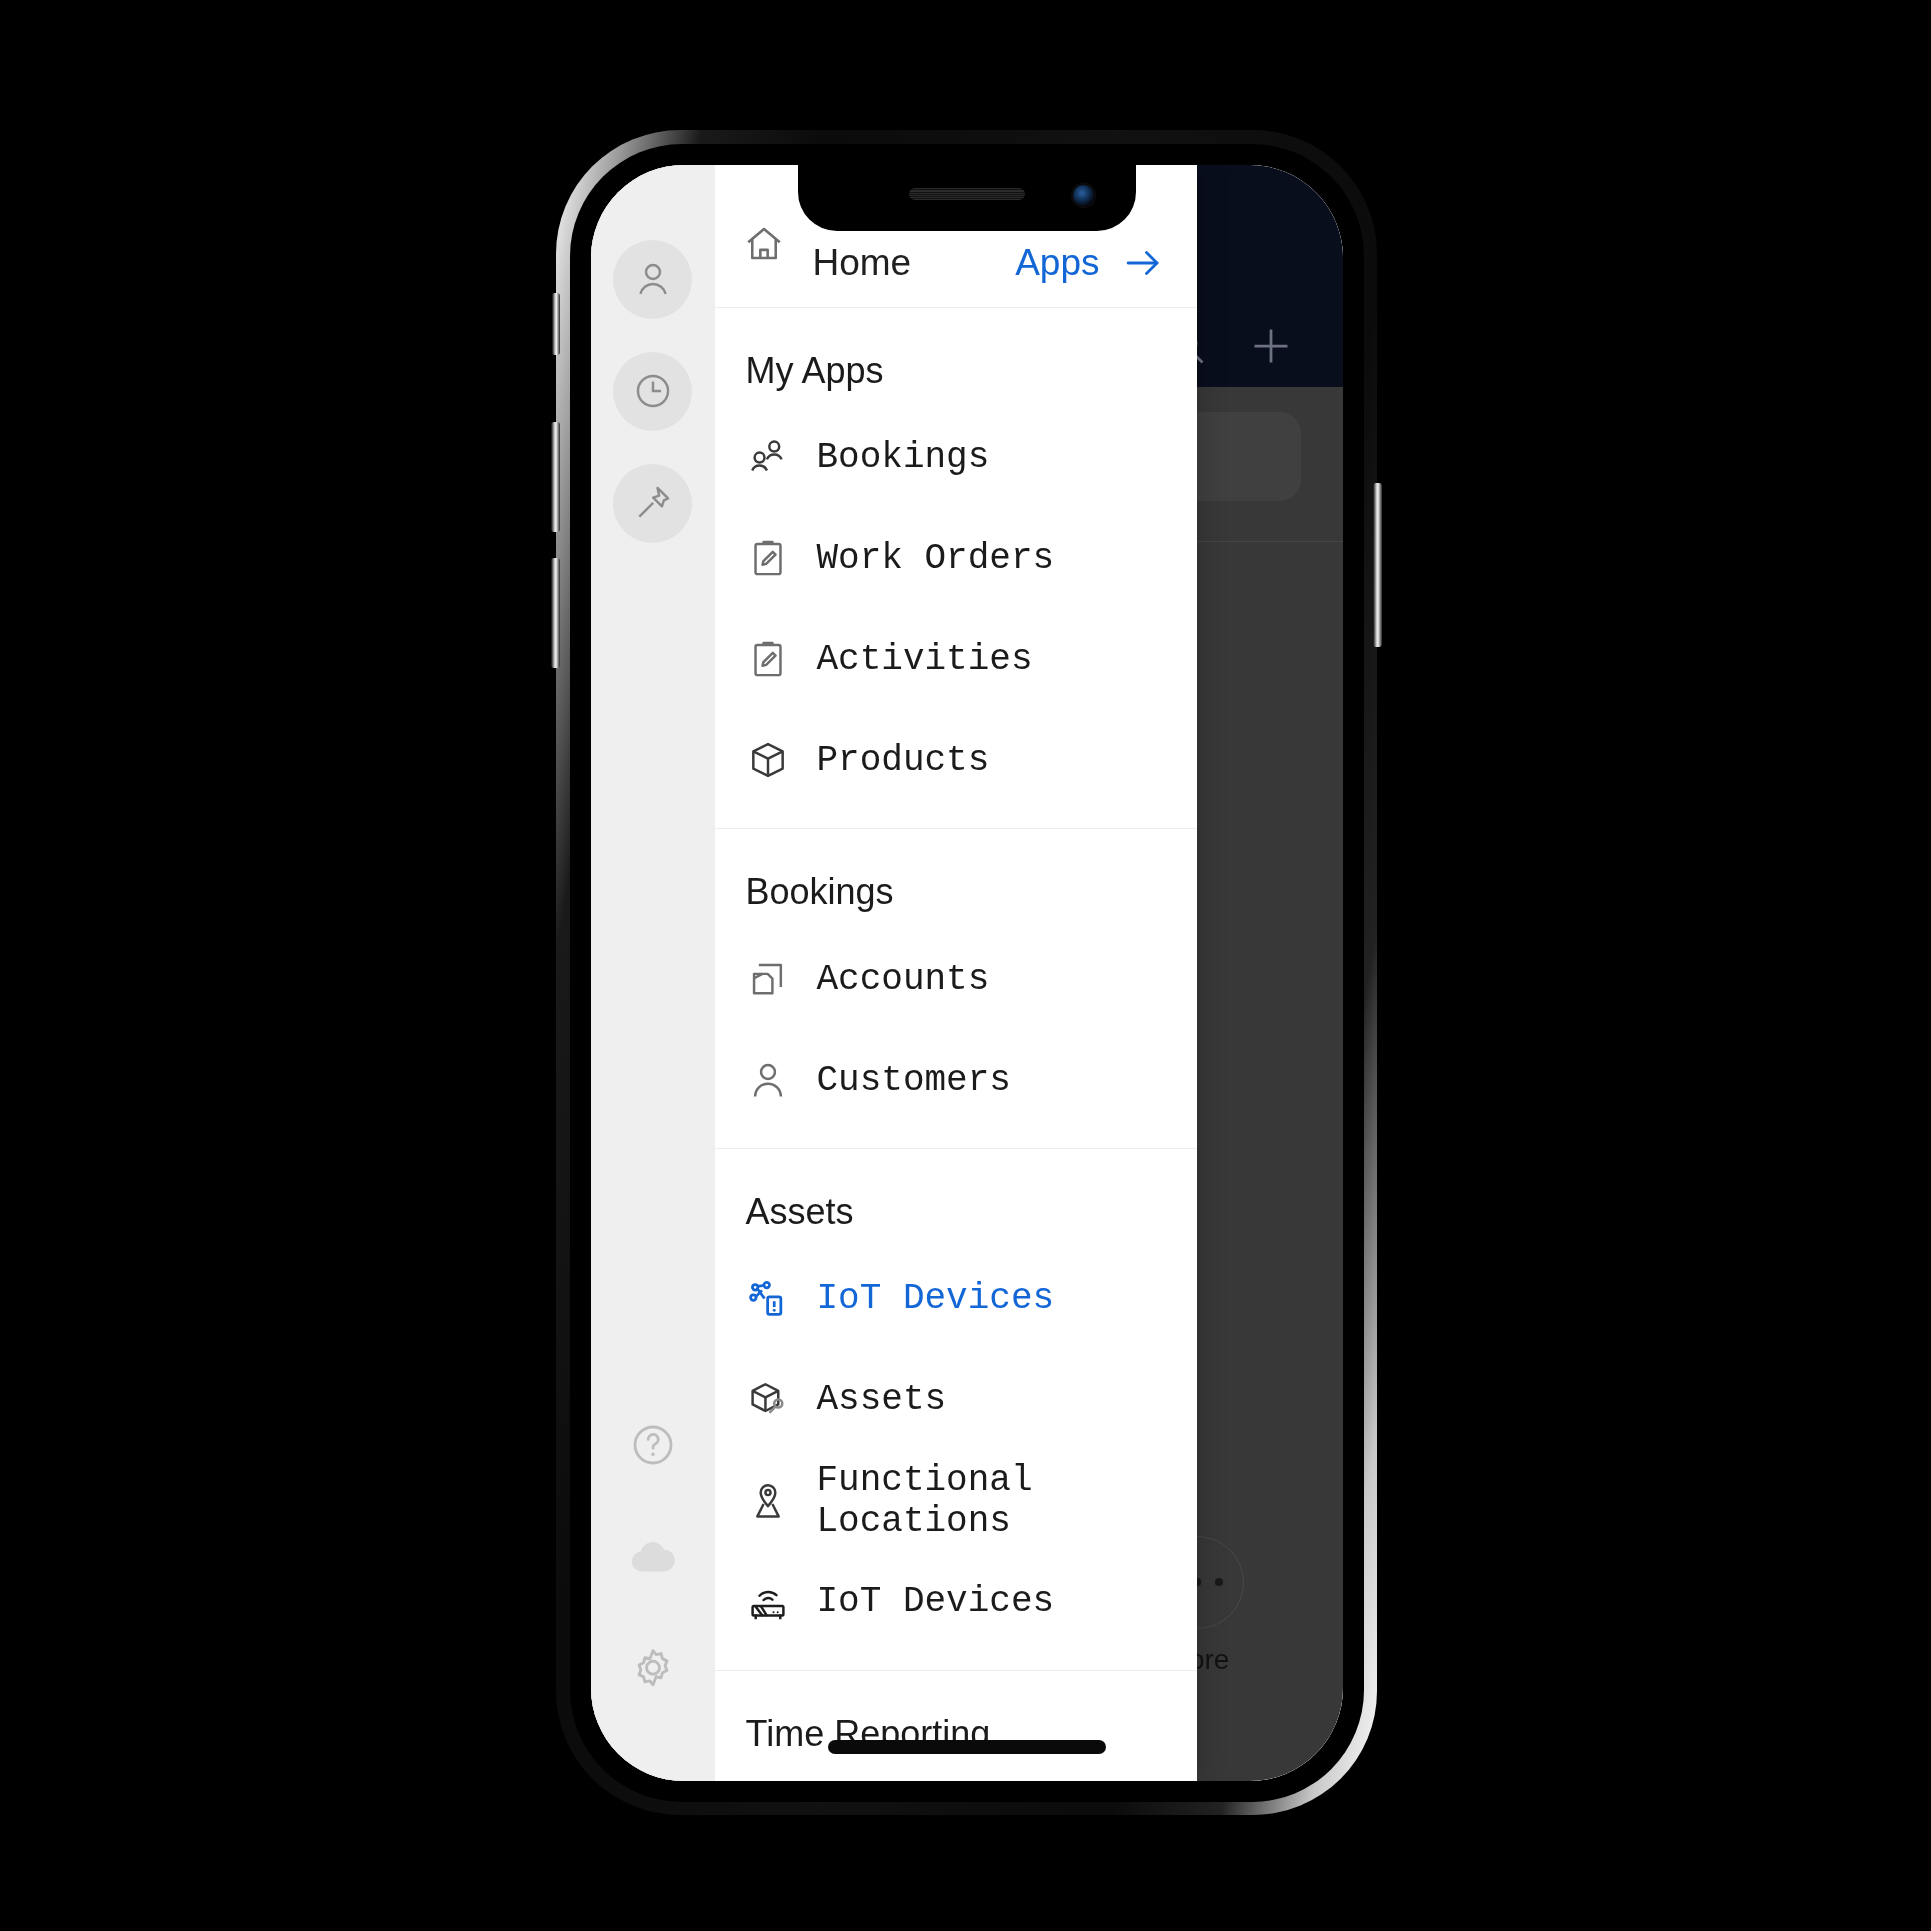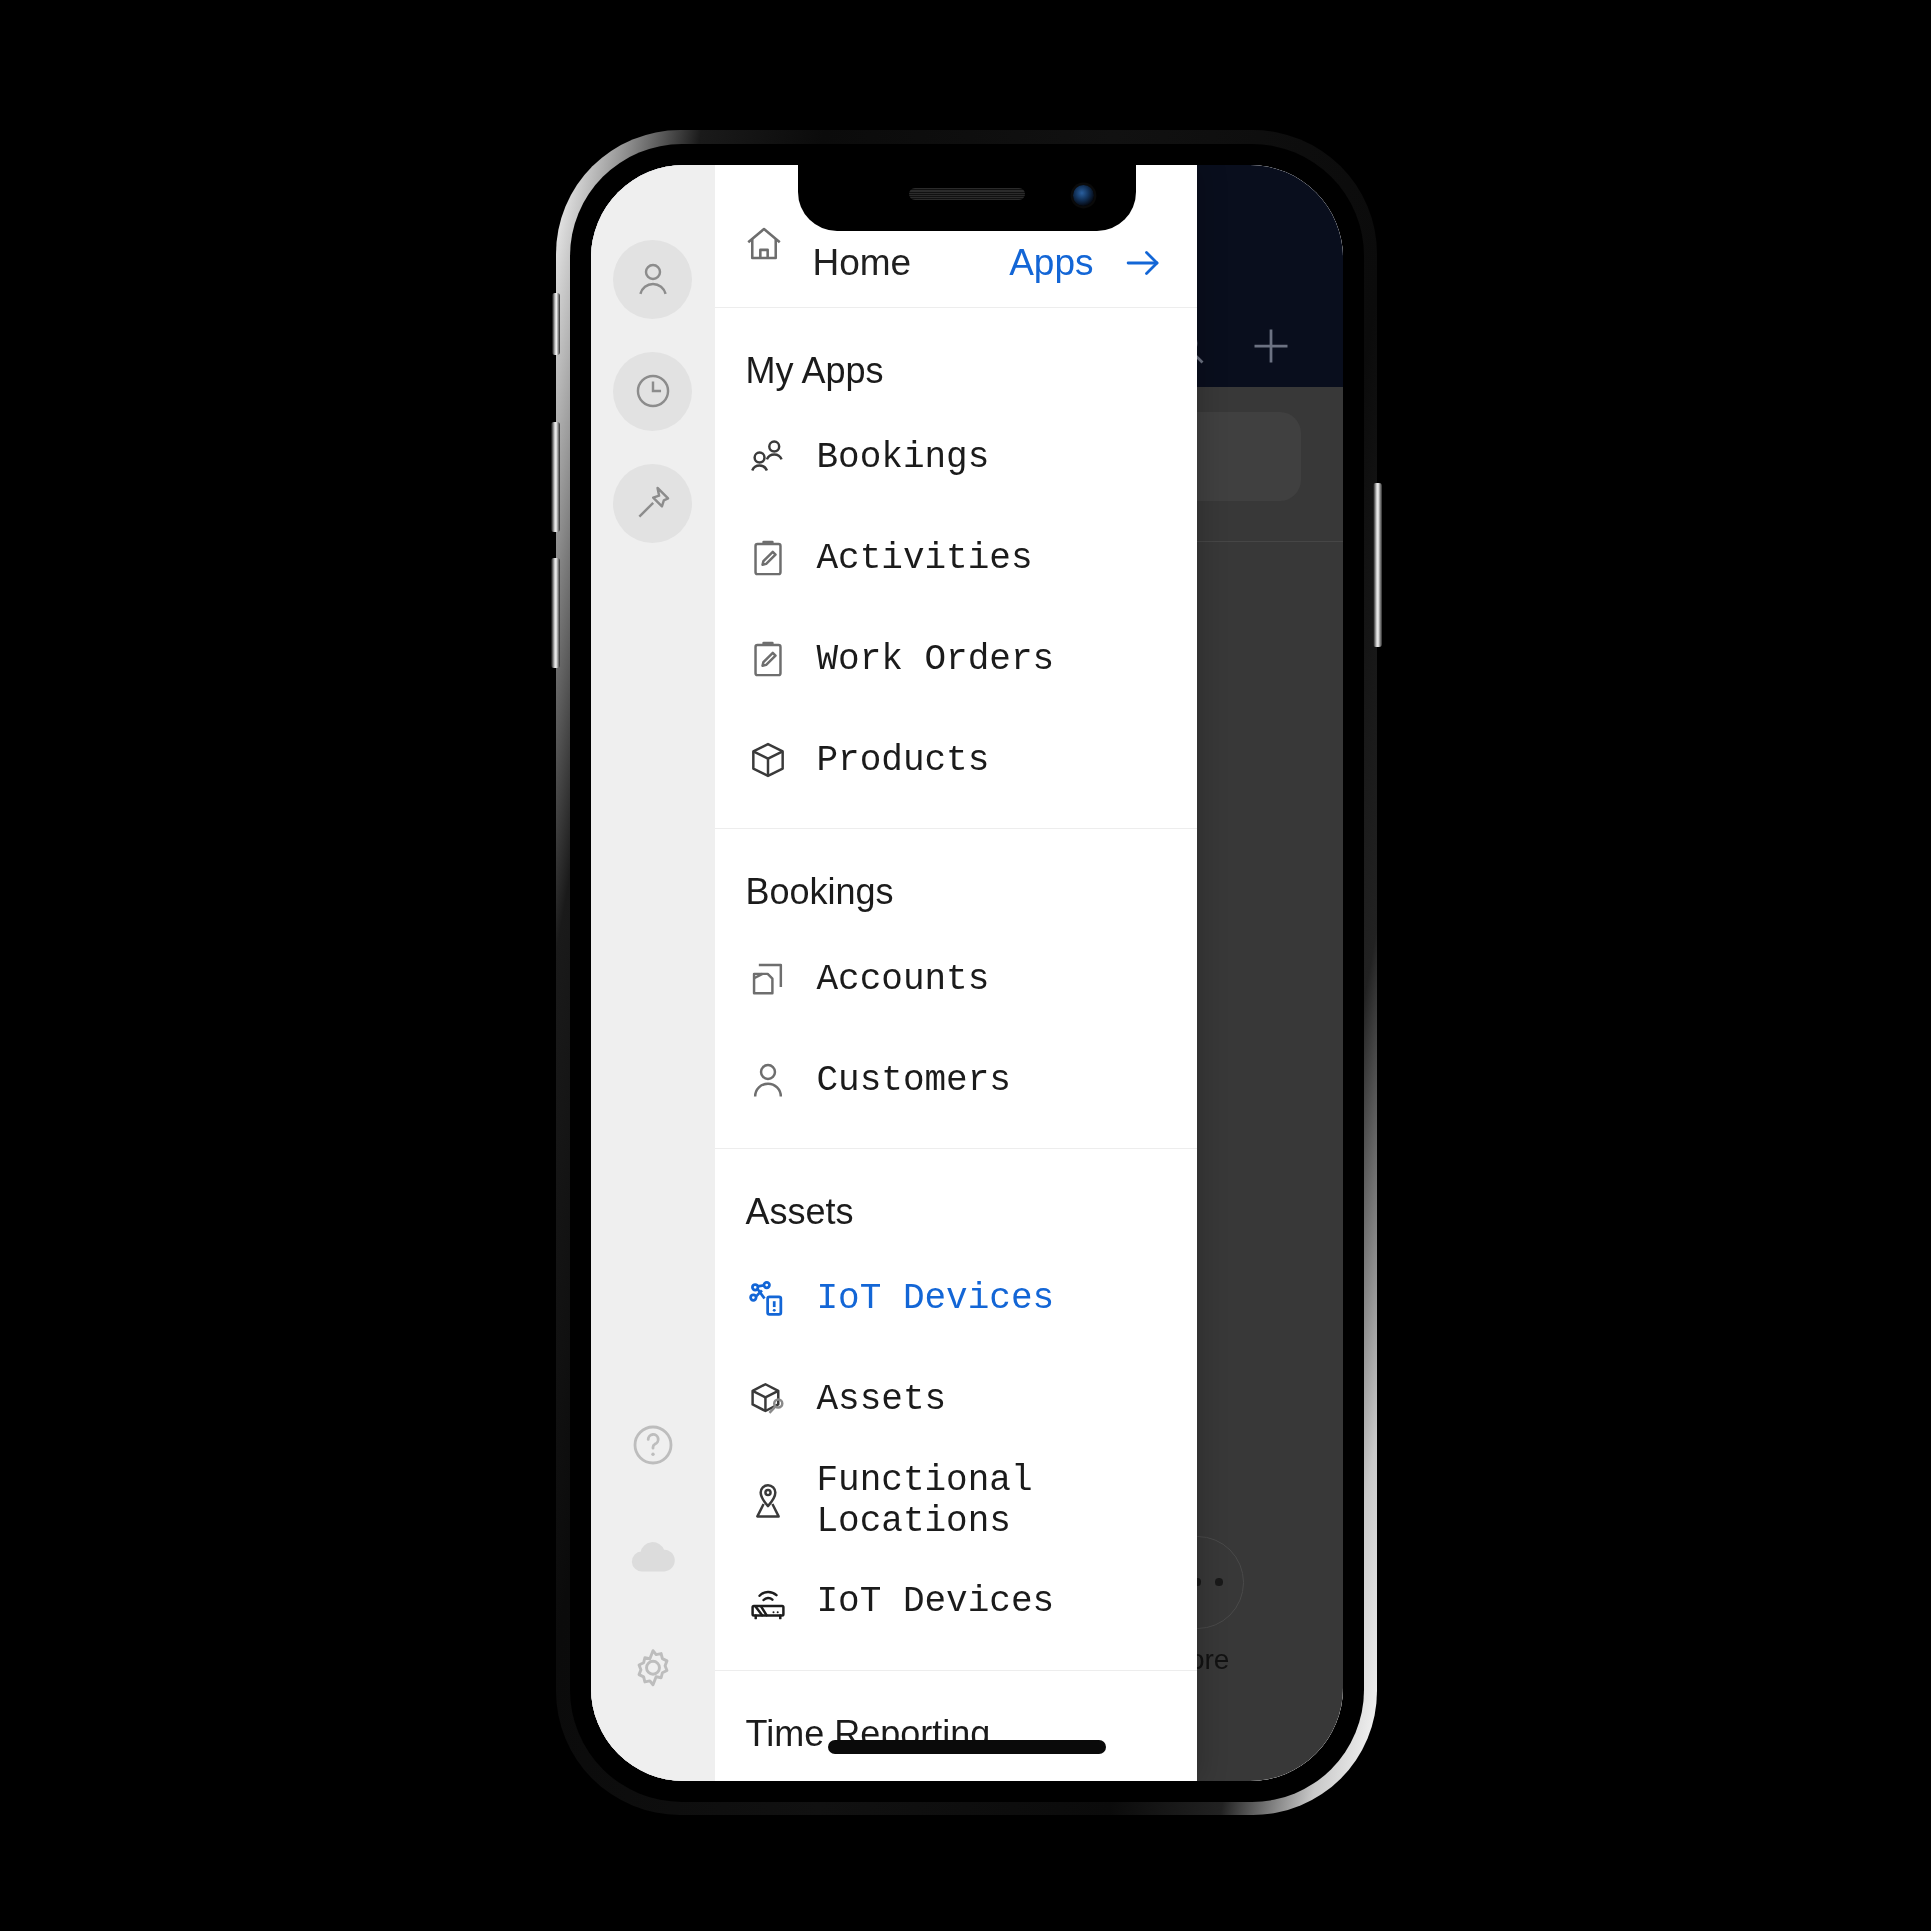--- a/index.html
+++ b/index.html
@@ -102,21 +102,21 @@
   #rail-spacer{flex:1 1 auto;}
 
   
   #nav{flex:1 1 auto;display:flex;flex-direction:column;background:#fff;overflow:hidden;}
   #nav-header{
     height:143px;flex:0 0 143px;display:flex;align-items:flex-end;
     padding:0 33px 23px 27px;border-bottom:1.5px solid #ededed;
   }
   #home-item{display:flex;align-items:center;gap:27px;flex:1 1 auto;}
   #home-label{font-size:37px;color:#202020;margin-top:38px;}
-  #apps-link{display:flex;align-items:center;gap:28px;color:#1366d6;font-size:37px;}
+  #apps-link{display:flex;align-items:center;gap:22px;color:#1366d6;font-size:37px;}
 
   .section{border-bottom:1.5px solid #ededed;padding:21px 0 17.4px 0;}
   .section-title{font-size:36px;color:#1b1b1b;padding:21px 0 15.4px 31px;}
   .nav-item{
     display:flex;align-items:center;gap:27px;height:101px;padding-left:31px;font-family:Liberation Mono, monospace;
   }
   .nav-icon{width:44px;height:44px;flex:0 0 44px;display:flex;align-items:center;justify-content:center;}
   .nav-label{font-size:36px;color:#1b1b1b;}
   .nav-item.selected .nav-label{color:#1366d6;}
 
@@ -270,32 +270,32 @@
               </div>
 
               <div class="nav-item">
                 <span class="nav-icon">
                   <svg width="44" height="44" viewBox="0 0 24 24" fill="none" stroke="#6e6e6e" stroke-width="1.35" stroke-linejoin="round">
                     <rect x="5.2" y="4.4" width="13.6" height="16.4" rx="1"></rect>
                     <path d="M9.6 4.4V3.2h4.8v1.2"></path>
                     <path d="M14.6 8.6l1.5 1.5-5.1 5.1-2 .5.5-2z"></path>
                   </svg>
                 </span>
-                <span class="nav-label">Activities</span>
+                <span class="nav-label">Work Orders</span>
               </div>
 
               <div class="nav-item">
                 <span class="nav-icon">
                   <svg width="44" height="44" viewBox="0 0 24 24" fill="none" stroke="#6e6e6e" stroke-width="1.35" stroke-linejoin="round">
                     <rect x="5.2" y="4.4" width="13.6" height="16.4" rx="1"></rect>
                     <path d="M9.6 4.4V3.2h4.8v1.2"></path>
                     <path d="M14.6 8.6l1.5 1.5-5.1 5.1-2 .5.5-2z"></path>
                   </svg>
                 </span>
-                <span class="nav-label">Work Orders</span>
+                <span class="nav-label">Activities</span>
               </div>
 
               <div class="nav-item">
                 <span class="nav-icon">
                   <svg width="44" height="44" viewBox="0 0 24 24" fill="none" stroke="#3a3a3a" stroke-width="1.35" stroke-linejoin="round">
                     <path d="M12 3.3l8 4v9.4l-8 4-8-4V7.3z"></path>
                     <path d="M4 7.3l8 4 8-4"></path>
                       <path d="M12 11.3v9.4"></path>
                   </svg>
                 </span>

